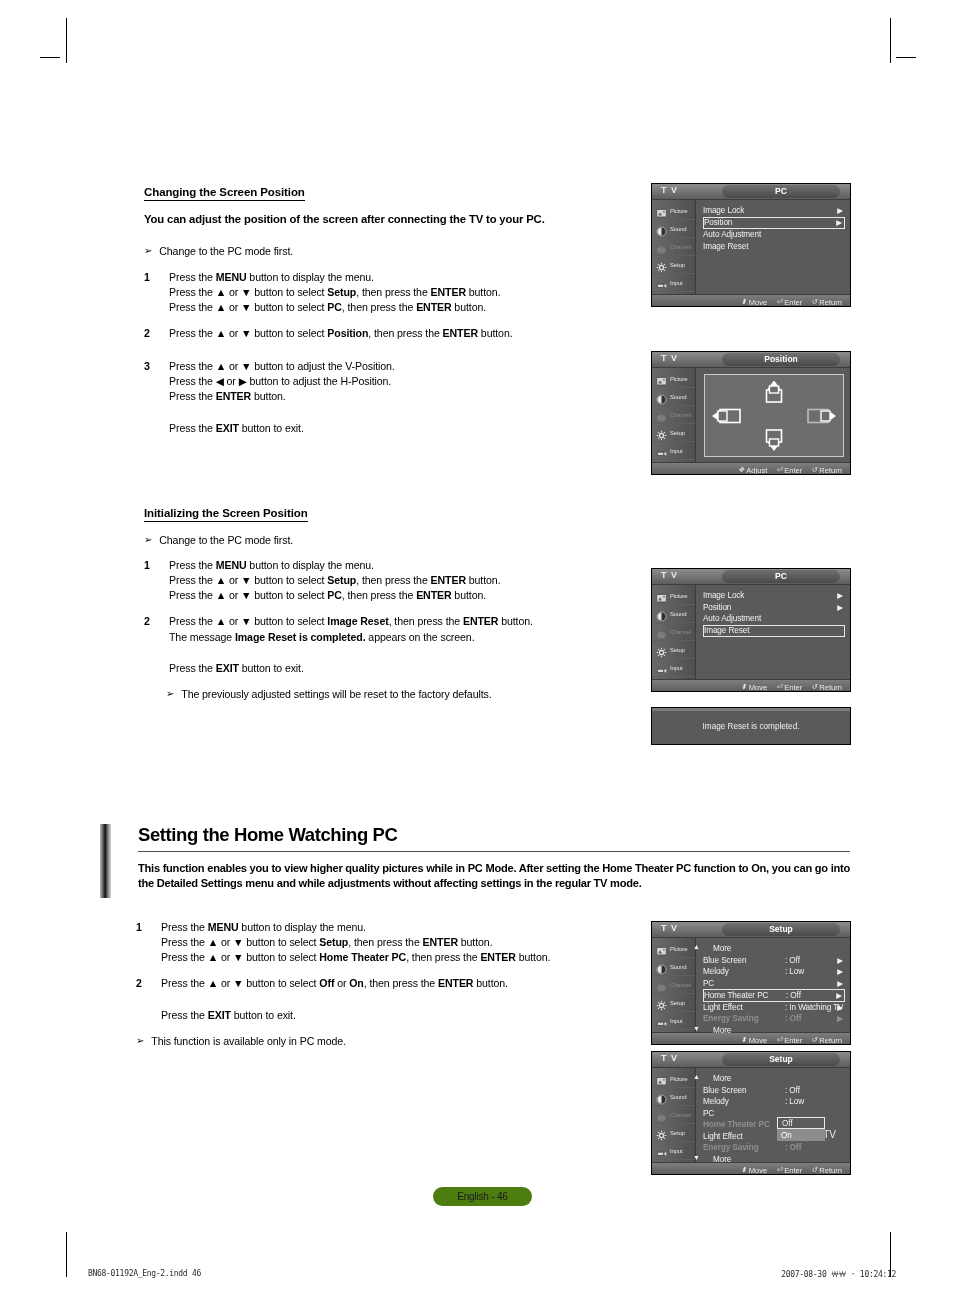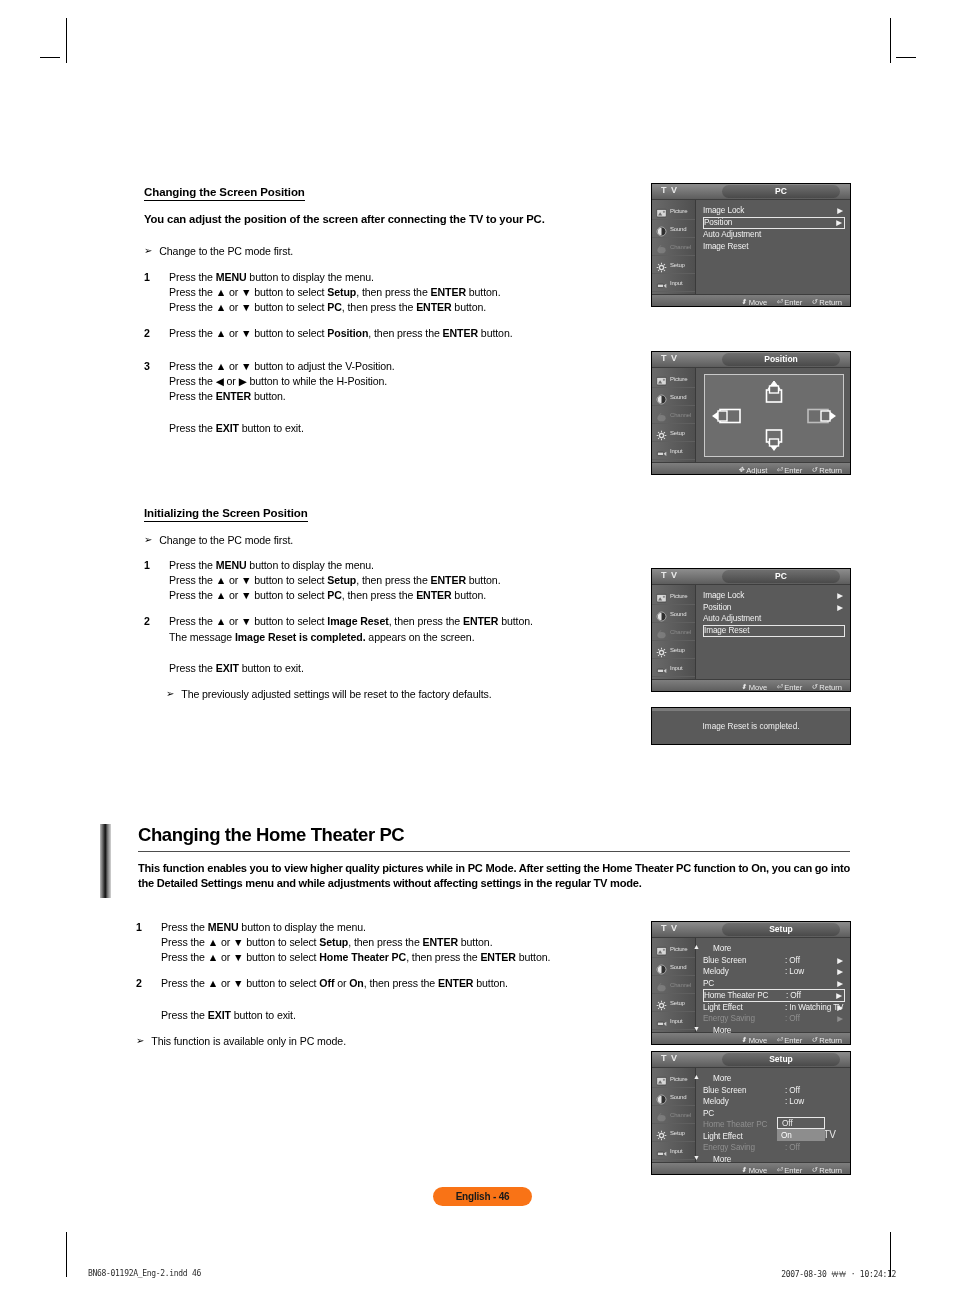--- a/index.html
+++ b/index.html
@@ -57,21 +57,21 @@
              border-bottom:1px solid #5f5f5f;box-sizing:border-box;}
   .side-item .ico{width:11px;height:11px;flex:0 0 auto;display:block;}
   .side-item .lbl{font-size:6px;color:#e3e3e3;letter-spacing:-0.2px;}
   .side-item.dim .lbl{color:#8a8a8a;}
   .side-item.dim .ico{opacity:.45;}
   .osd-list{flex:1 1 auto;position:relative;padding:5px 5px 12px 7px;box-sizing:border-box;}
   .row{height:11.5px;display:flex;align-items:center;font-size:8.2px;color:#f2f2f2;position:relative;letter-spacing:-0.1px;}
   .row .name{flex:0 0 auto;}
   .row .val{position:absolute;left:82px;}
   .row .arrow{position:absolute;right:2px;font-size:7.5px;line-height:11px;}
-  .row.dimrow{color:#8f8f8f;}
+  .row.dimrow{color:#8f8f8f;font-weight:bold;}
   .row.sel{border:1px solid #e7e7e7;box-sizing:border-box;height:12.5px;padding-left:0;}
   .row.sel .name{padding-left:0;}
   .osd-bottom{height:14px;background:linear-gradient(to bottom,#7e7e7e,#555);display:flex;
               align-items:center;justify-content:flex-end;gap:9px;padding-right:8px;
               border-top:1px solid #3d3d3d;}
   .osd-bottom span{font-size:7.6px;color:#ebebeb;display:flex;align-items:center;gap:2px;}
   .kglyph{font-size:7px;color:#e8e8e8;}
 
   
   .posbox{position:absolute;left:52px;top:6px;right:6px;bottom:5px;border:1.5px solid #c9c9c9;background:#6d6d6d;}
@@ -86,21 +86,21 @@
   .msgbox .topline{position:absolute;left:0;right:0;top:0;height:3px;background:#7c7c7c;}
 
   
   .ddl{position:absolute;left:81px;top:49px;width:48px;z-index:5;}
   .ddl .opt{height:12px;font-size:8.2px;color:#ededed;display:flex;align-items:center;padding-left:4px;box-sizing:border-box;}
   .ddl .opt.top{background:#5b5b5b;border:1px solid #e8e8e8;}
   .ddl .opt.bot{background:#8d8d8d;color:#fff;}
 
   
   .pagebadge{position:absolute;left:433px;top:1187px;width:99px;height:19px;border-radius:10px;
-             background:#f97316;color:#1a1a1a;font-size:10px;font-weight:bold;text-align:center;
+             background:#4d7c0f;color:#1a1a1a;font-size:10px;font-weight:normal;text-align:center;
              line-height:19px;letter-spacing:-0.2px;}
   .foot{position:absolute;top:1269px;font-size:8px;color:#2b2b2b;font-family:"DejaVu Sans Mono",monospace;letter-spacing:-0.3px;white-space:nowrap;}
   .foot-l{left:88px;}
   .foot-r{right:58px;}
 </style>
 </head>
 <body>
 
 <div class="page">
 
@@ -134,21 +134,21 @@
         <span class="num">2</span>
         <span class="body">
           <span>Press the ▲ or ▼ button to select <b>Position</b>, then press the <b>ENTER</b> button.</span>
         </span>
       </div>
 
       <div class="step tight">
         <span class="num">3</span>
         <span class="body">
           <span>Press the ▲ or ▼ button to adjust the V-Position.</span><br>
-          <span>Press the ◀ or ▶ button to while the H-Position.</span><br>
+          <span>Press the ◀ or ▶ button to adjust the H-Position.</span><br>
           <span>Press the <b>ENTER</b> button.</span>
         </span>
       </div>
 
       <p class="plain">Press the <b>EXIT</b> button to exit.</p>
     </div>
 
     <div style="height:56px;"></div>
 
     <div>
@@ -179,21 +179,21 @@
 
       <div class="note indent">
         <span class="arr">➢</span>
         <span>The previously adjusted settings will be reset to the factory defaults.</span>
       </div>
     </div>
   </div>
 
   <div class="section">
     <div class="sec-bar"></div>
-    <div class="sec-head">Changing the Home Theater PC</div>
+    <div class="sec-head">Setting the Home Watching PC</div>
     <div class="sec-rule"></div>
     <div class="sec-body">This function enables you to view higher quality pictures while in PC Mode. After setting the Home Theater PC function to On, you can go into the Detailed Settings menu and while adjustments without affecting settings in the regular TV mode.</div>
   </div>
 
   <div class="steps2">
     <div class="step">
       <span class="num">1</span>
       <span class="body">
         <span>Press the <b>MENU</b> button to display the menu.</span><br>
         <span>Press the ▲ or ▼ button to select <b>Setup</b>, then press the <b>ENTER</b> button.</span><br>

